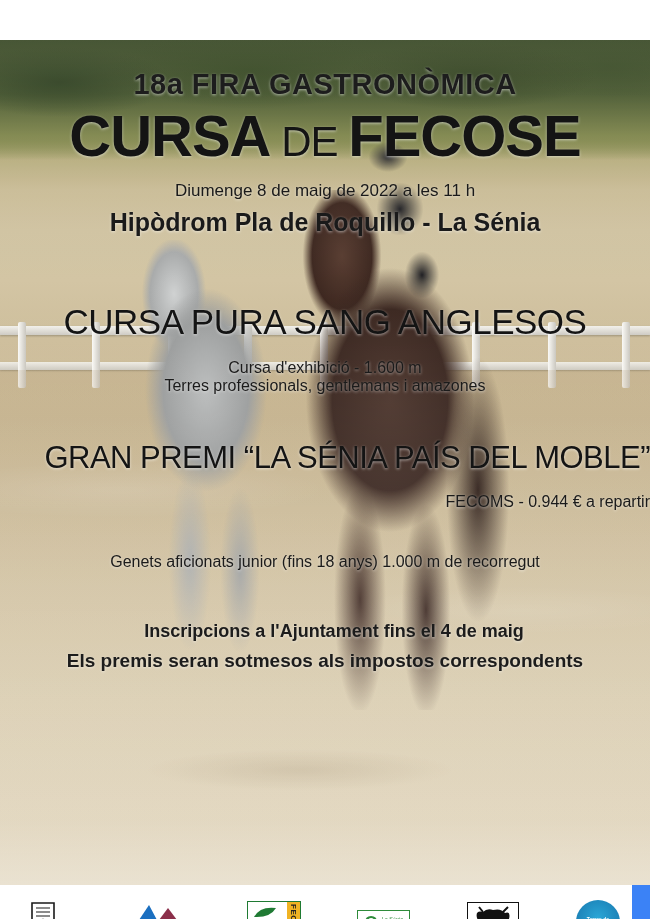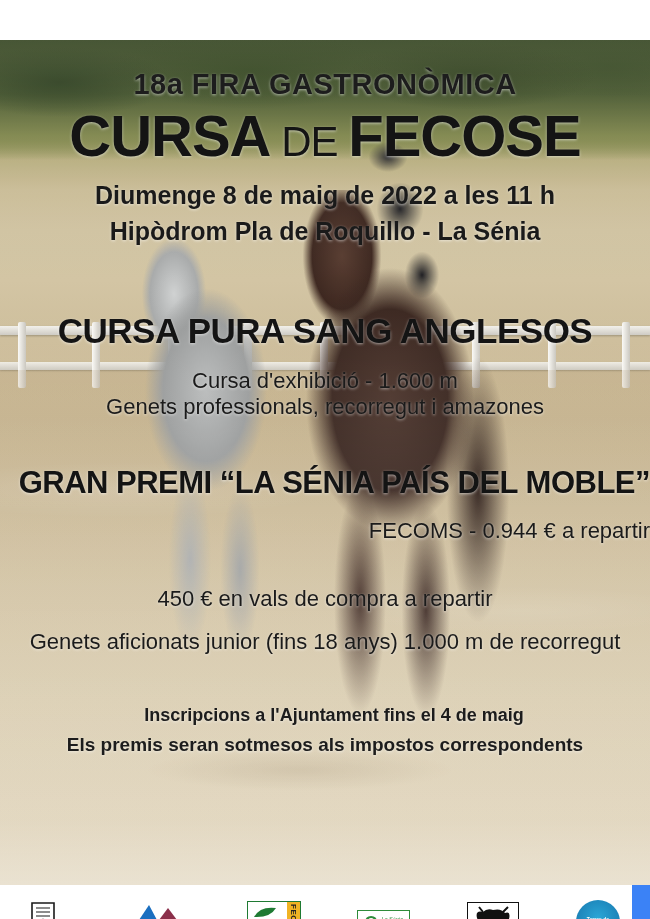--- a/index.html
+++ b/index.html
@@ -138,41 +138,41 @@
     margin-top: 6px;
     font-size: 58px;
     font-weight: 800;
     letter-spacing: -1px;
     line-height: 1;
     color: #141414;
   }
   .headline .small { font-size: 42px; font-weight: 400; }
   .subline {
     margin-top: 16px;
-    font-size: 25px;
-    font-weight: 700;
+    font-size: 17px;
+    font-weight: 400;
     color: #1a1a1a;
   }
   .subline2 {
     margin-top: 7px;
     font-size: 25px;
     font-weight: 600;
     color: #1a1a1a;
   }
 
   .block { margin-top: 0; }
   .race-title {
     font-size: 35px;
-    font-weight: 700;
+    font-weight: 400;
     letter-spacing: -0.5px;
     color: #141414;
   }
   .race-title.smaller { font-size: 31px; }
   .race-line {
-    font-size: 22px;
+    font-size: 16px;
     font-weight: 500;
     color: #1b1b1b;
   }
 
   .s1 { margin-top: 65px; }
   .s1 .race-line:nth-of-type(1) { margin-top: 18px; }
   .s1 .race-line:nth-of-type(2) { margin-top: 17px; }
   .s2 { margin-top: 45px; text-align: right; }
   .s2 .race-line:nth-of-type(1) { margin-top: 20px; }
   .s2 .race-line:nth-of-type(2) { margin-top: 17px; }
@@ -274,30 +274,29 @@
     <div class="headline t">
       <span>CURSA</span><span class="small"> <span>DE</span> </span><span>FECOSE</span>
     </div>
 
     <div class="subline t">Diumenge 8 de maig de 2022 a les 11 h</div>
     <div class="subline2 t">Hipòdrom Pla de Roquillo - La Sénia</div>
 
     <div class="block s1">
       <div class="race-title t">CURSA PURA SANG ANGLESOS</div>
       <div class="race-line t">Cursa d'exhibició - 1.600 m</div>
-      <div class="race-line t">Genets professionals, recorregut i amazones</div>
+      <div class="race-line t">Terres professionals, gentlemans i amazones</div>
     </div>
 
     <div class="block s2">
       <div class="race-title smaller t">GRAN PREMI “LA SÉNIA PAÍS DEL MOBLE”</div>
       <div class="race-line t">FECOMS - 0.944 € a repartir</div>
     </div>
 
     <div class="block s3">
-      <div class="race-line t">450 € en vals de compra a repartir</div>
       <div class="race-line t">Genets aficionats junior (fins 18 anys) 1.000 m de recorregut</div>
     </div>
 
     <div class="footnotes">
       <div class="foot1 t">Inscripcions a l'Ajuntament fins el 4 de maig</div>
       <div class="foot2 t">Els premis seran sotmesos als impostos correspondents</div>
     </div>
   </div>
 
   <div class="logos">

